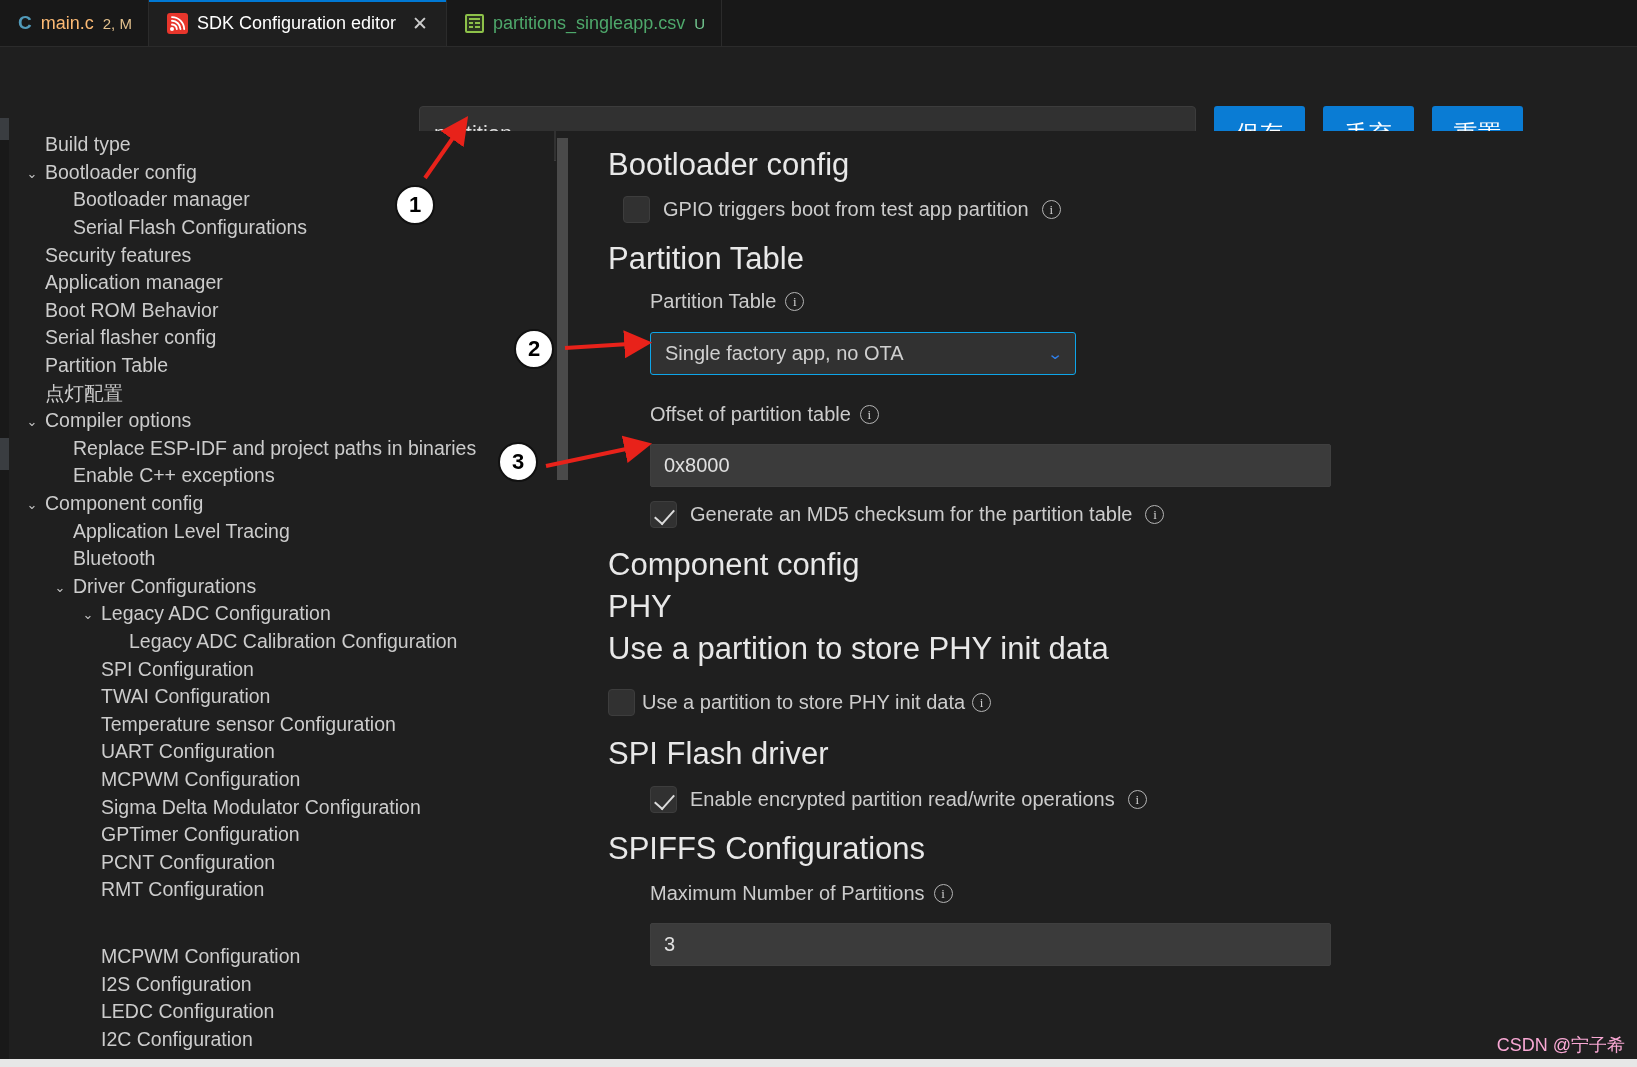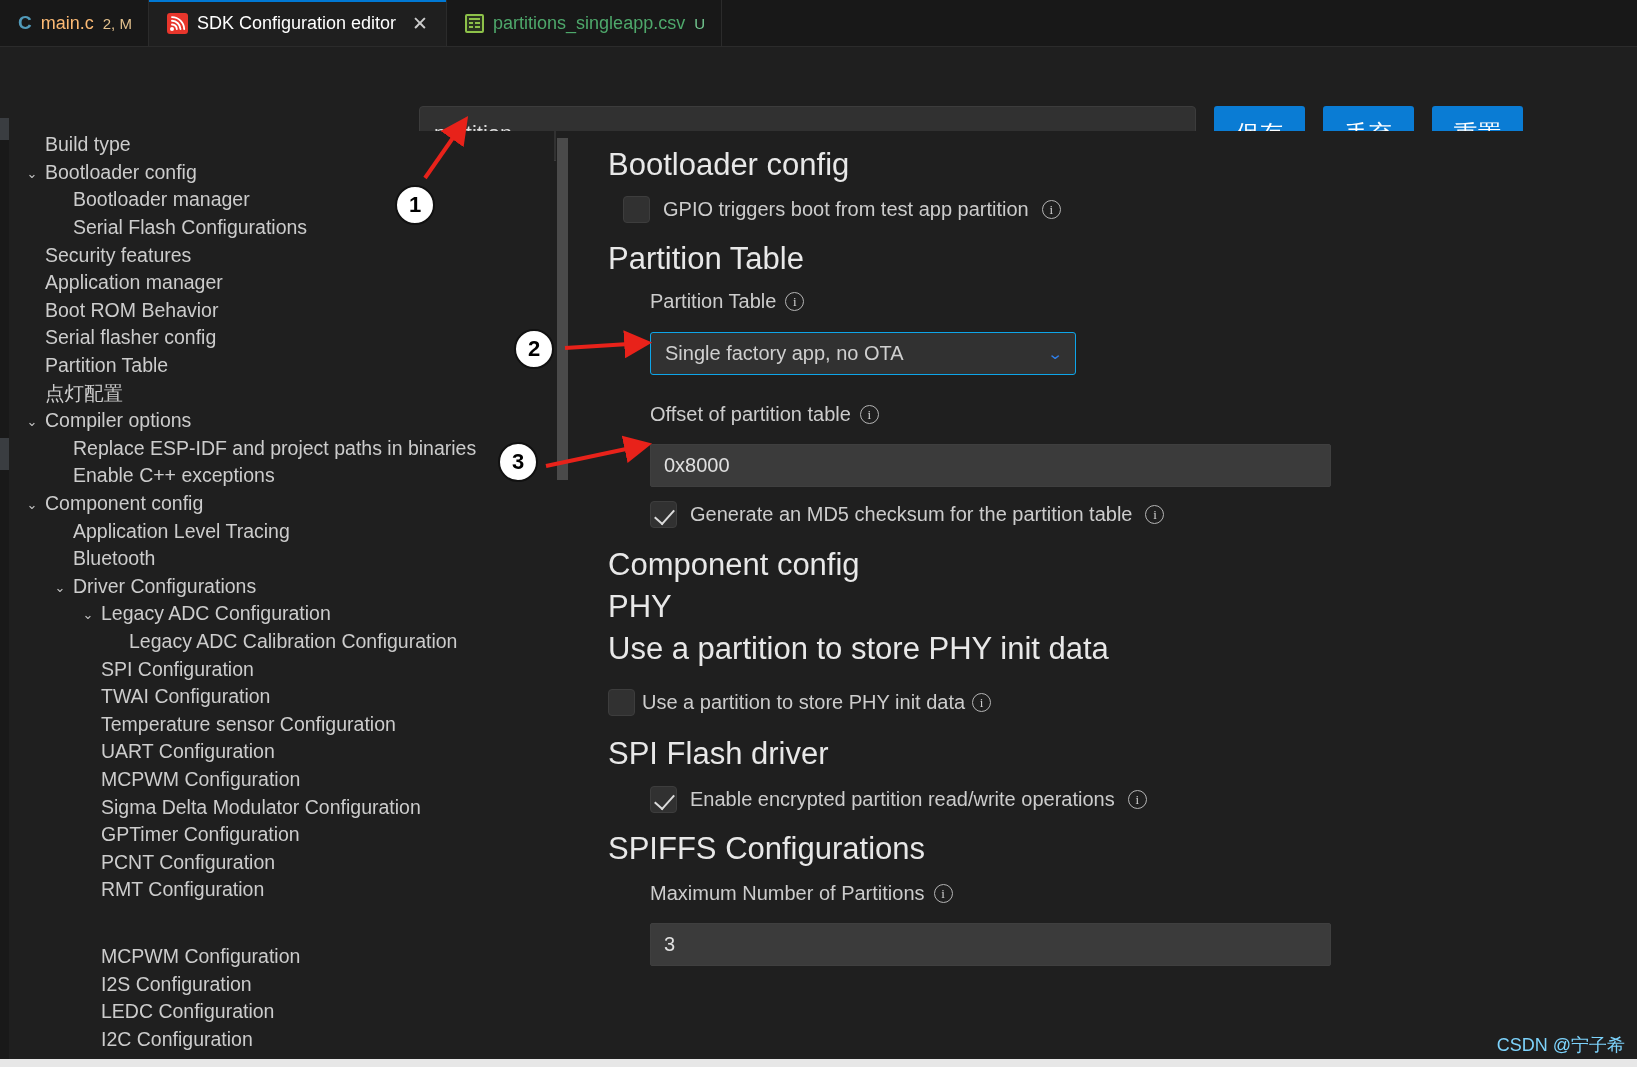--- a/index.html
+++ b/index.html
@@ -190,21 +190,21 @@
     position: absolute; width: 40px; height: 40px; border-radius: 50%;
     background: #ffffff; border: 2.5px solid #111111;
     display: flex; align-items: center; justify-content: center;
     color: #000000; font-size: 22px; font-weight: bold;
     font-family: "Liberation Sans", sans-serif;
   }
 
   
   .watermark {
     position: absolute; right: 12px; bottom: 10px;
-    color: #7dd3fc; font-size: 18px;
+    color: #f9a8d4; font-size: 18px;
     font-family: "Liberation Sans", "DejaVu Sans", sans-serif;
   }
   .bottom-bar {
     position: absolute; left: 0; bottom: 0; width: 1637px; height: 8px;
     background: #e7e7e7;
   }
 </style>
 </head>
 <body>
 

